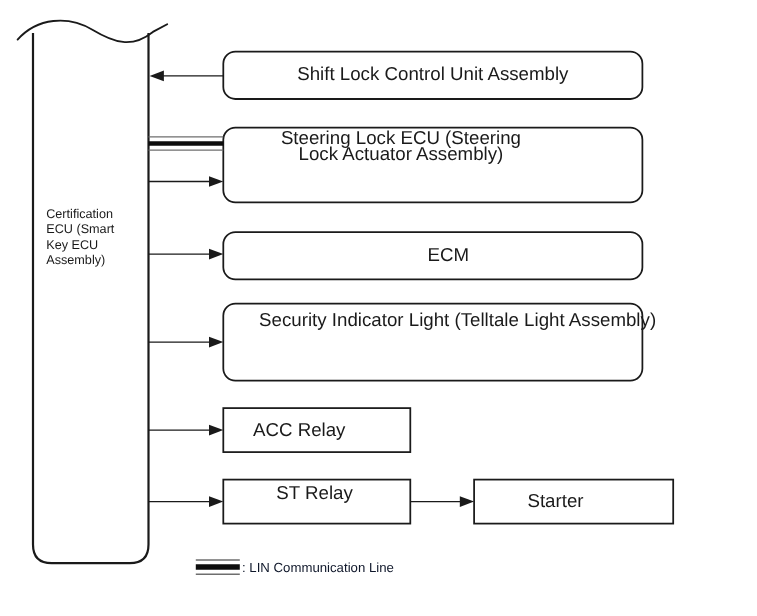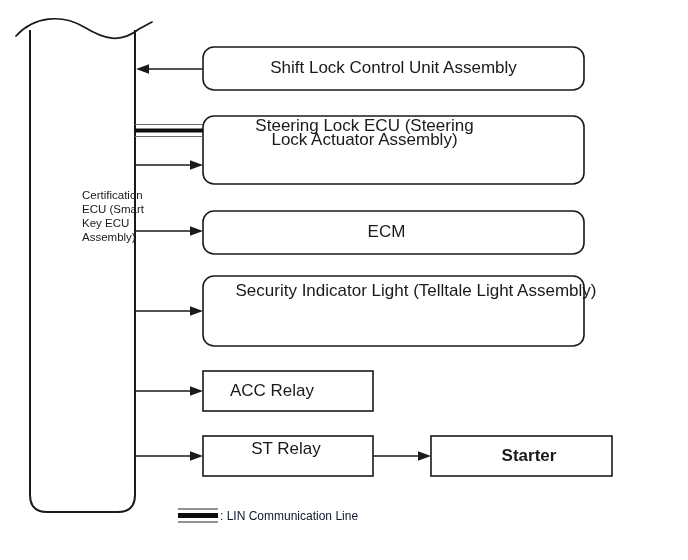--- a/index.html
+++ b/index.html
@@ -131,35 +131,35 @@
       <path d="M431,456 L418,451.2 L418,460.8 Z" fill="#1a1a1a"></path>
     </g>
 
     <g>
       <line x1="178" y1="509" x2="218" y2="509" stroke="#6e6e6e" stroke-width="1.4"></line>
       <line x1="178" y1="515.5" x2="218" y2="515.5" stroke="#0d0d0d" stroke-width="5"></line>
       <line x1="178" y1="522" x2="218" y2="522" stroke="#6e6e6e" stroke-width="1.4"></line>
     </g>
   </svg>
 
-  <div class="ecu-label" style="left:42px; top:188px; width:92px;margin-left:40px;">Certification
+  <div class="ecu-label" style="left:42px; top:188px; width:92px;">Certification
 ECU (Smart
 Key ECU
 Assembly)</div>
 
   <div class="box-label" style="left:203px; top:61px; width:381px;">Shift Lock Control Unit Assembly</div>
 
   <div class="box-label" style="left:203px; top:119px; width:323px; text-align:center;">Steering Lock ECU (Steering
 Lock Actuator Assembly)</div>
 
-  <div class="box-label" style="left:196px; top:225px; width:381px;">ECM</div>
+  <div class="box-label" style="left:217px; top:225px; width:381px;">ECM</div>
 
   <div class="box-label" style="left:203px; top:284px; width:426px;">Security Indicator Light (Telltale Light Assembly)</div>
 
   <div class="box-label" style="left:203px; top:384px; width:138px;">ACC Relay</div>
 
   <div class="box-label" style="left:203px; top:442px; width:166px;">ST Relay</div>
 
-  <div class="box-label" style="left:431px; top:449px; width:196px;font-weight:bold;">Starter</div>
+  <div class="box-label" style="left:407px; top:449px; width:196px;">Starter</div>
 
   <div class="legend-text" style="left:220px; top:509px;">: LIN Communication Line</div>
 
 </div>
 
 </body></html>

